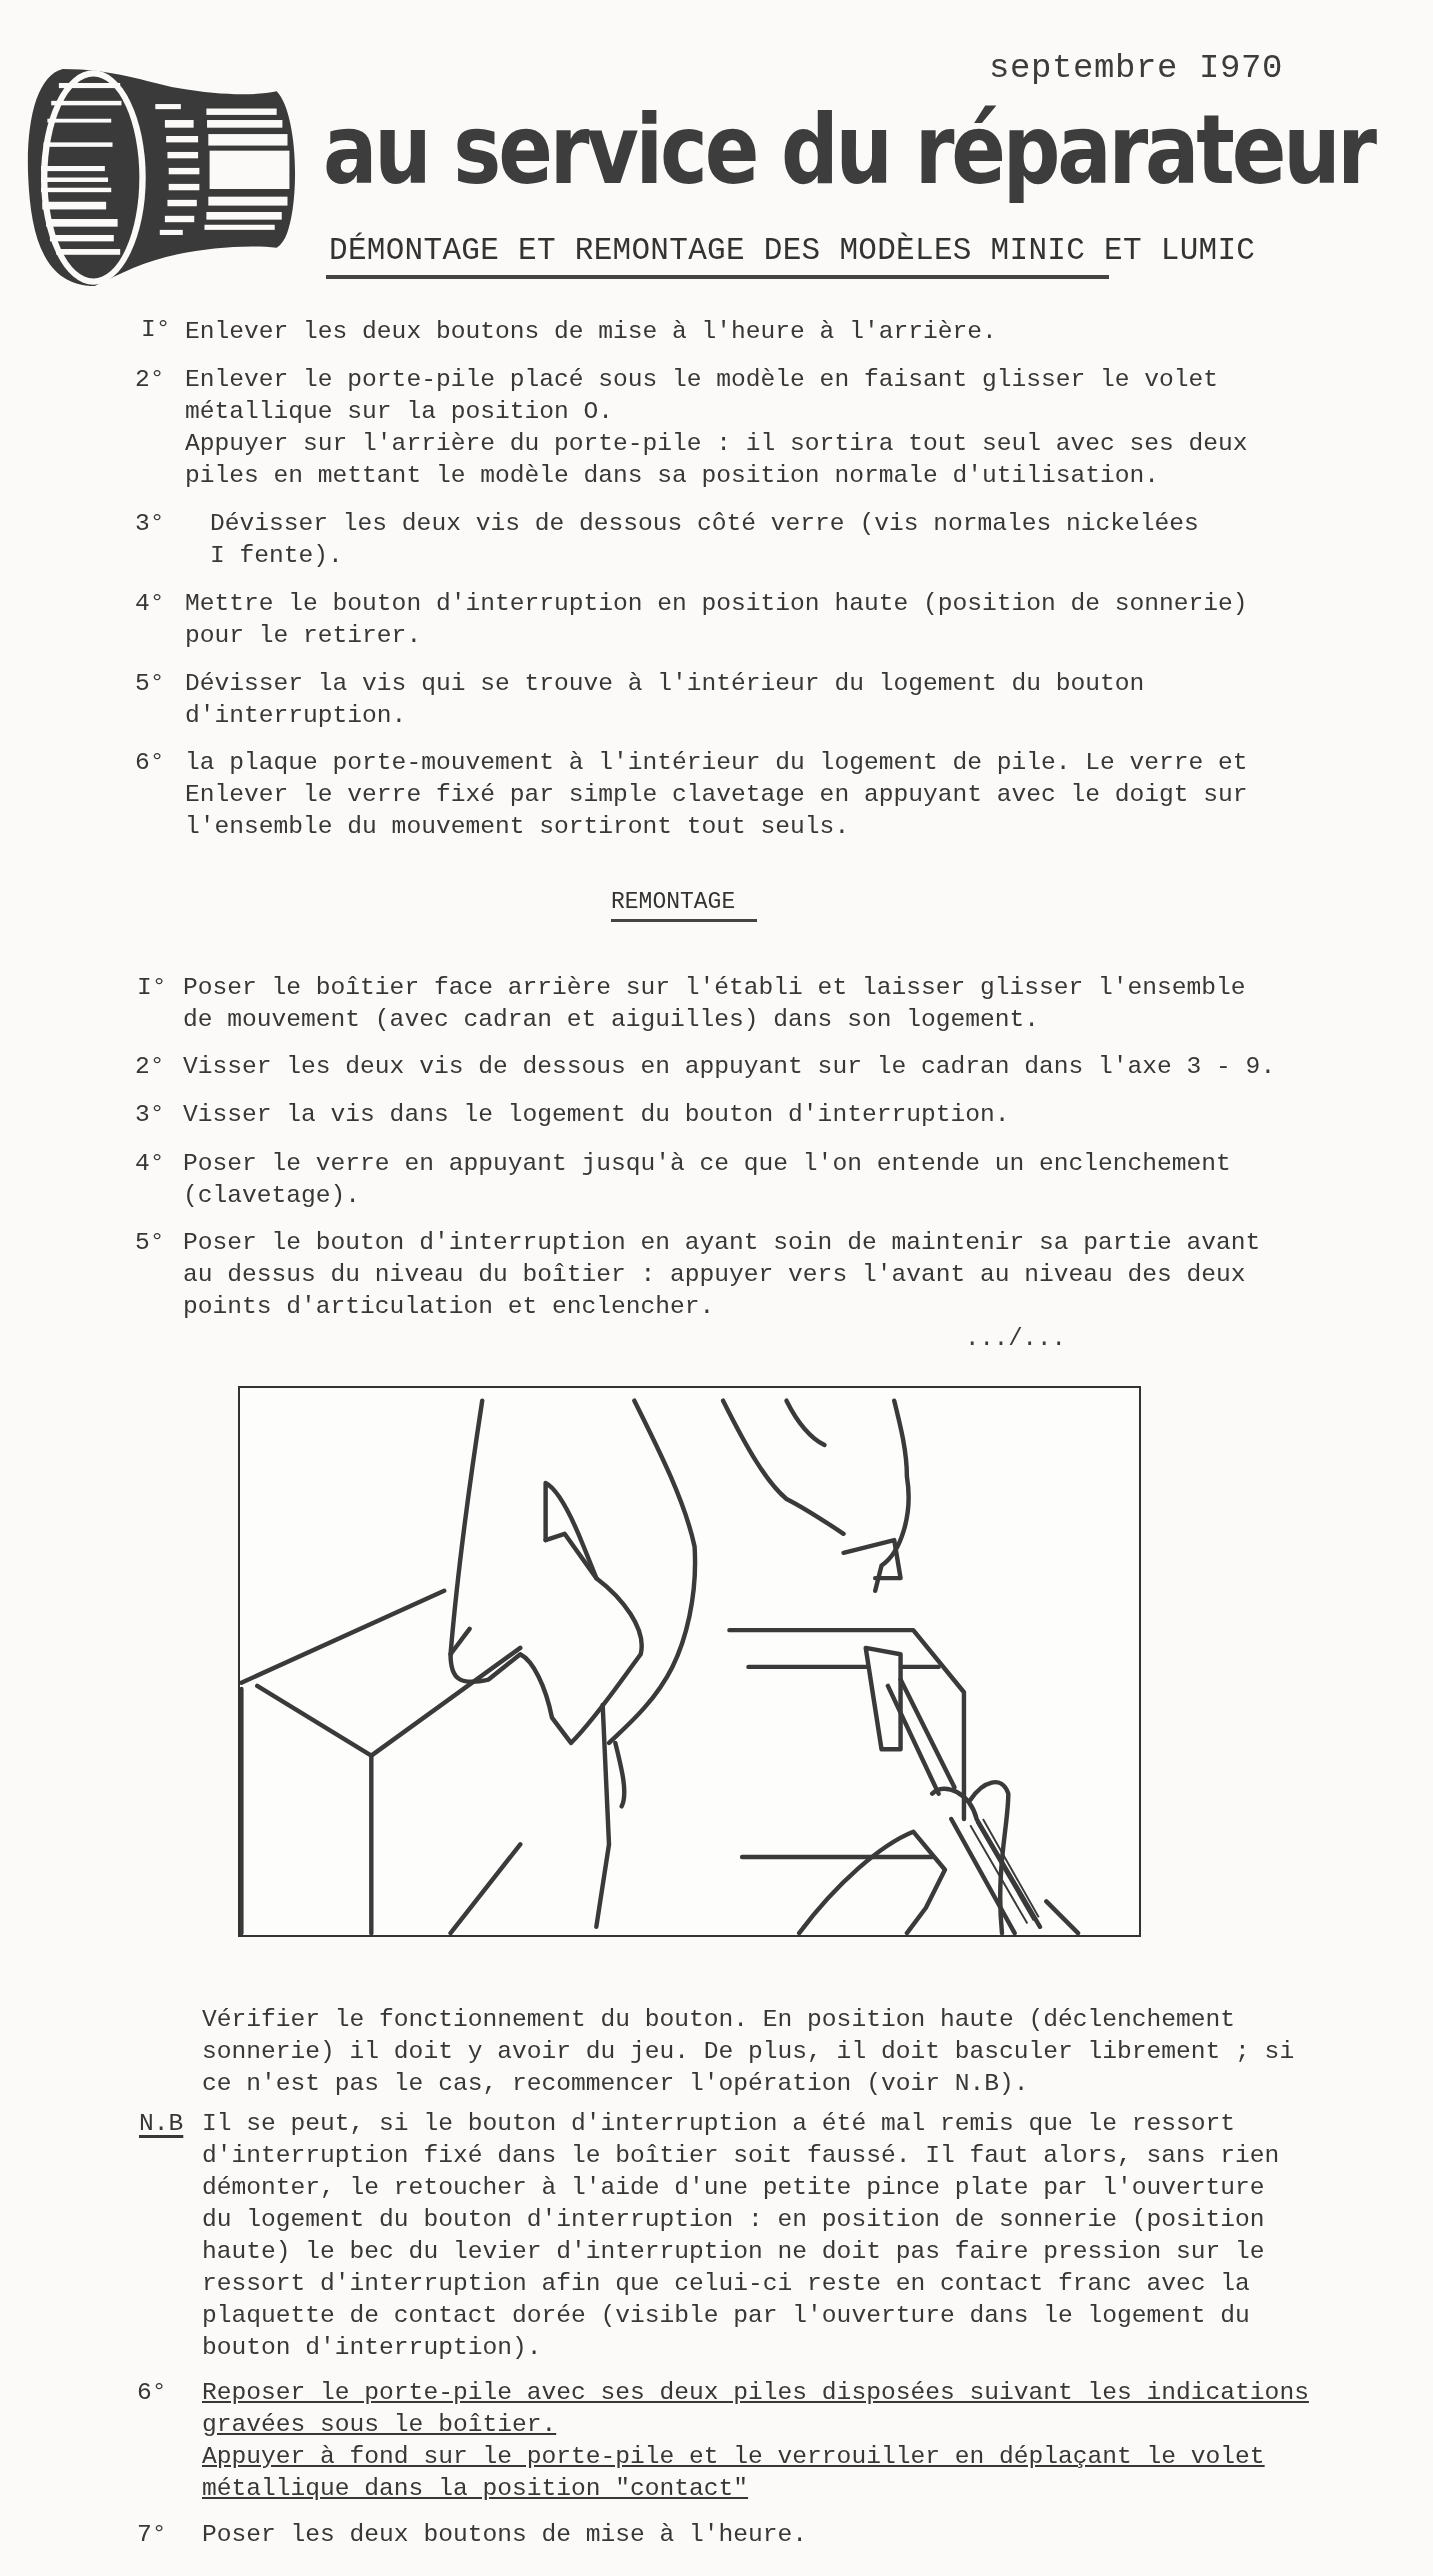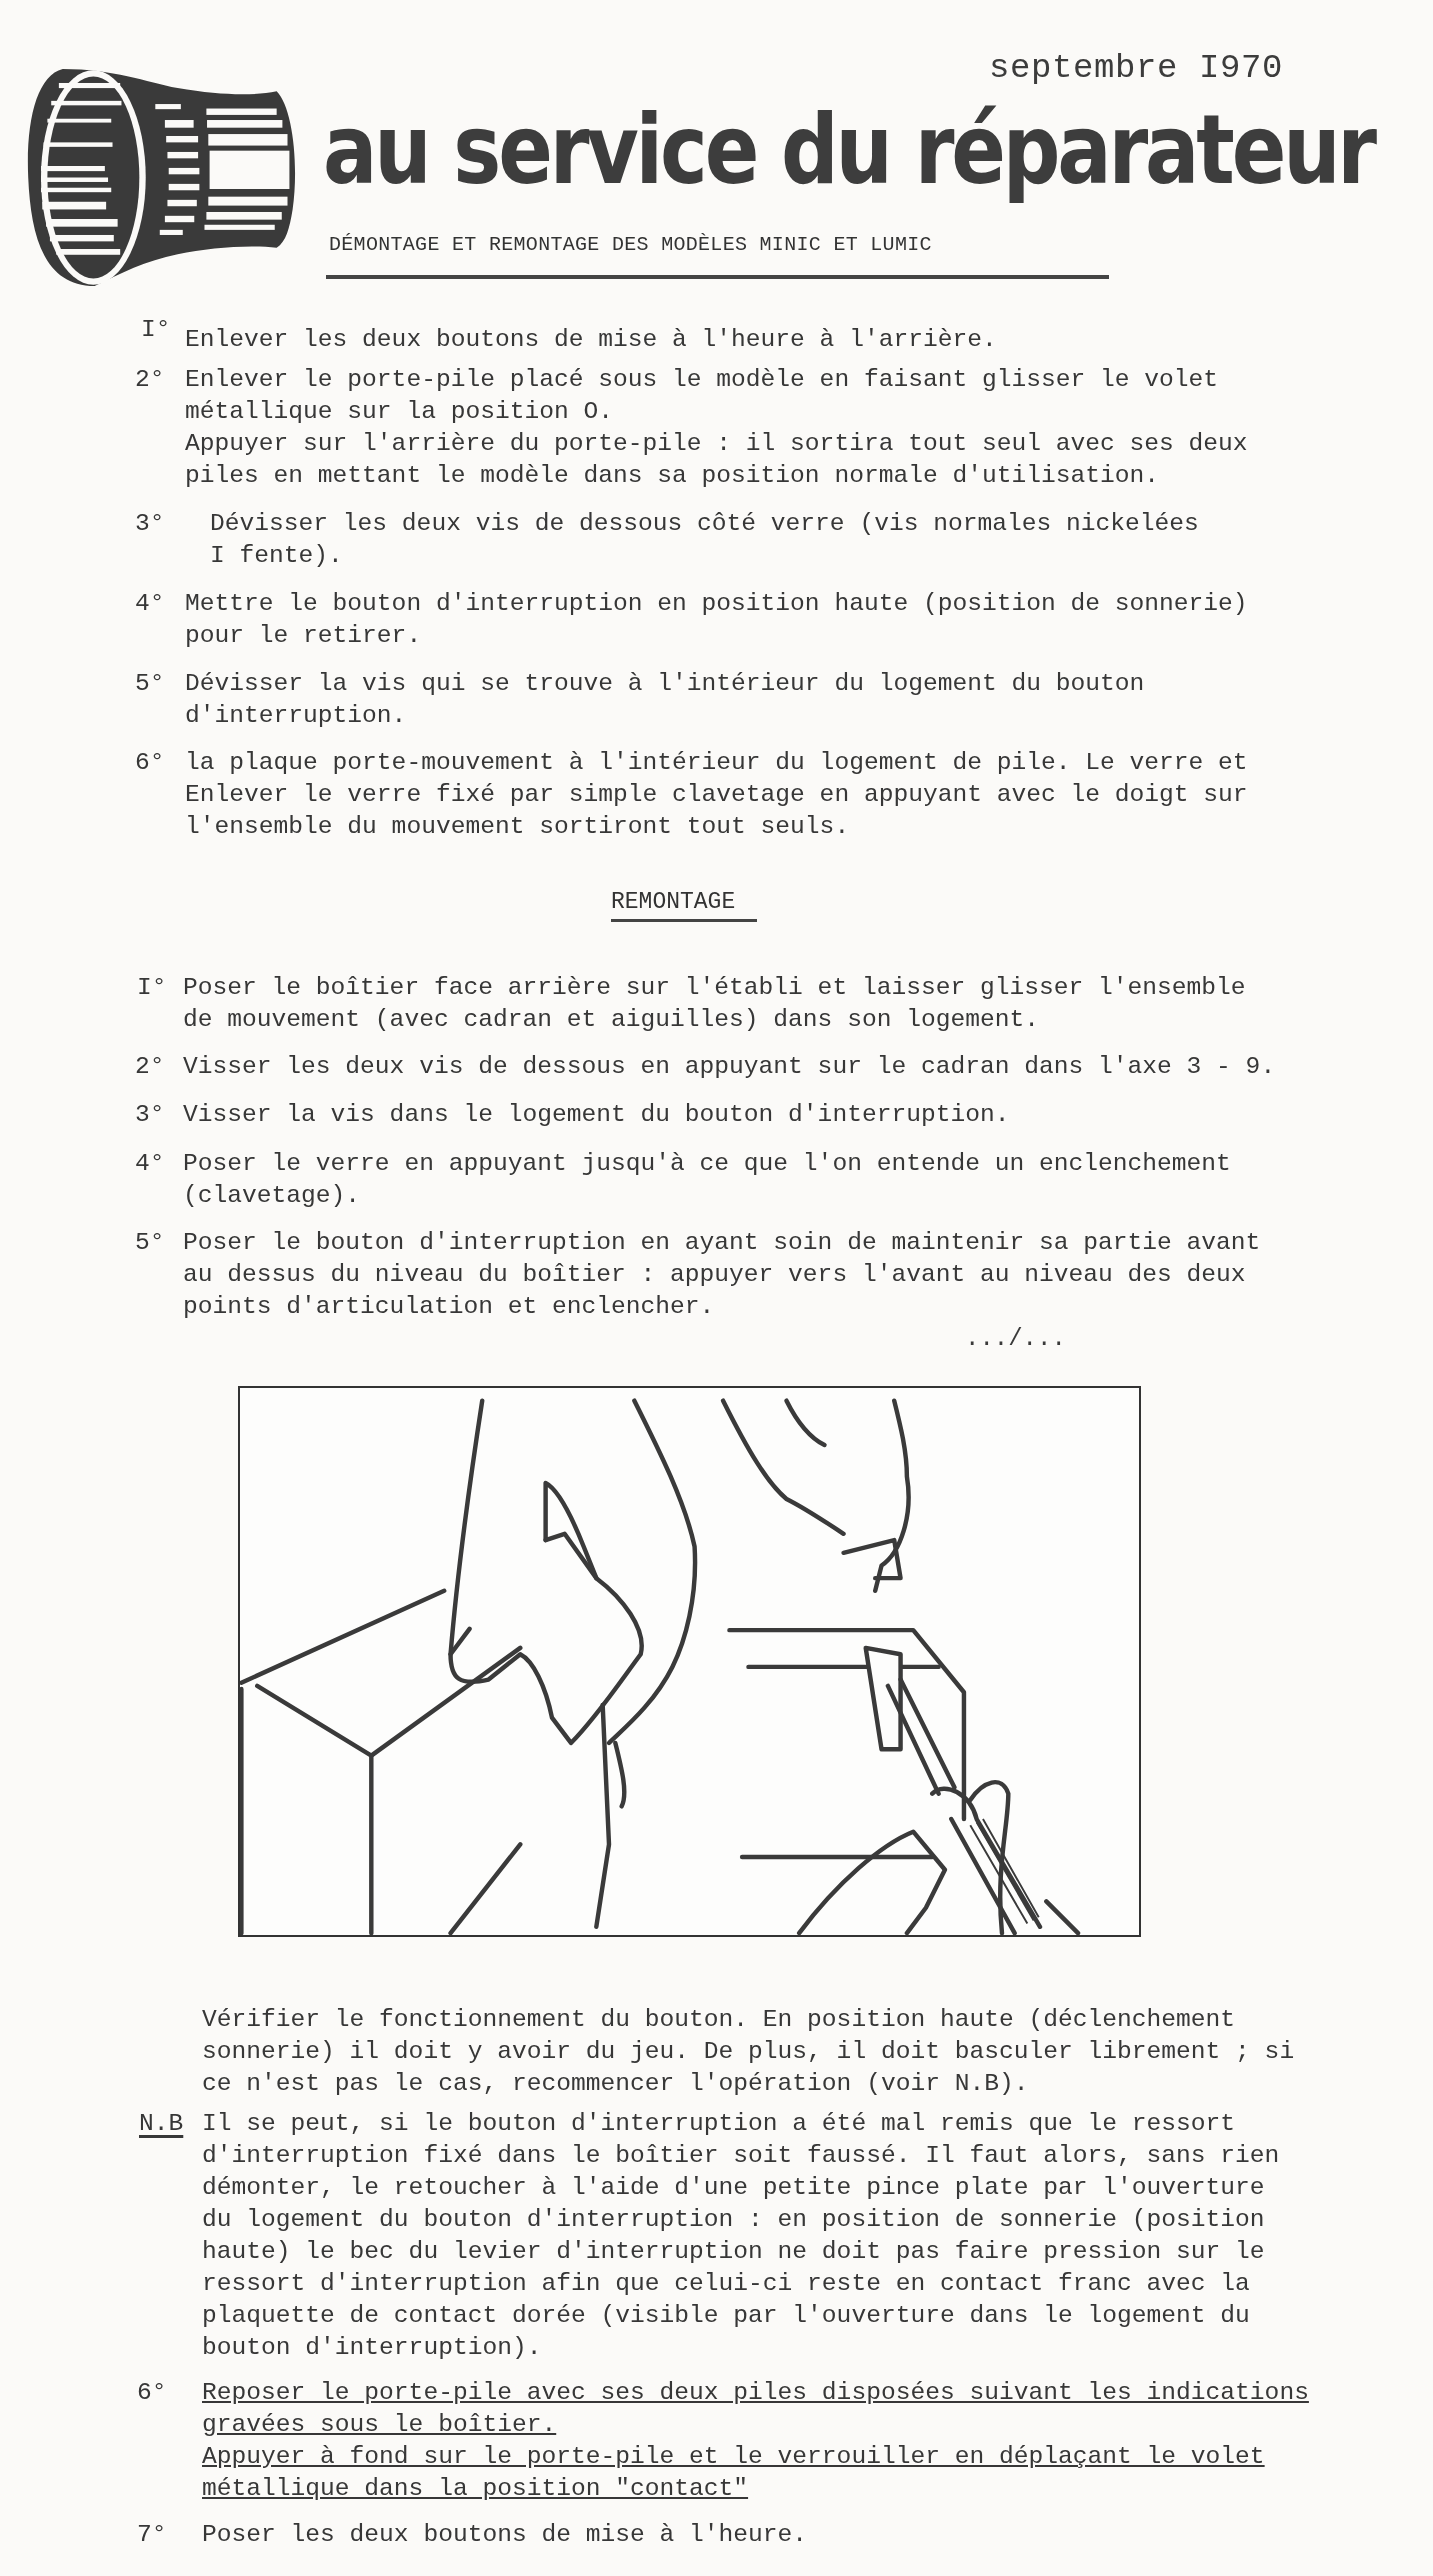--- a/index.html
+++ b/index.html
@@ -12,21 +12,21 @@
   .abs { position:absolute; }
   .date {
     left:989px; top:49px; font-size:34px; letter-spacing:0.6px; color:#3c3c3c;
   }
   .brand {
     left:323px; top:102px; font-family:"DejaVu Sans", "Liberation Sans", sans-serif;
     font-weight:bold; font-size:96px; letter-spacing:-3.8px; color:#3d3d3d;
     transform:scaleX(0.84); transform-origin:left top; white-space:nowrap; line-height:1;
   }
   .doc-title {
-    left:329px; top:233px; font-size:20px; color:#333; white-space:nowrap; letter-spacing:0.3px;
+    left:329px; top:233px; font-size:31px; color:#333; white-space:nowrap; letter-spacing:0.3px;
   }
   .doc-title-rule { left:326px; top:275px; width:783px; height:3.8px; background:#444; }
   .sect-title { left:611px; top:889px; font-size:23px; color:#333; }
   .sect-rule { left:611px; top:919px; width:146px; height:3.2px; background:#444; }
   .item { position:absolute; font-size:24.6px; line-height:32px; white-space:pre; color:#373737; }
   .num  { position:absolute; font-size:24.6px; line-height:32px; color:#373737; }
   .nb-label { text-decoration:underline; text-decoration-thickness:2.6px; text-underline-offset:5.1px; }
   .figure { left:238px; top:1386px; width:903px; height:551px; border:2.6px solid #333; box-sizing:border-box; background:#fdfdfc; }
   .figure svg { width:100%; height:100%; display:block; }
   .cont { left:965px; top:1325px; font-size:24px; }
@@ -73,21 +73,21 @@
   </svg>
 </div>
 
 <div class="abs date">septembre I970</div>
 <div class="abs brand">au service du réparateur</div>
 <div class="abs doc-title">DÉMONTAGE ET REMONTAGE DES MODÈLES MINIC ET LUMIC</div>
 <div class="abs doc-title-rule"></div>
 
 <div>
   <div class="num" style="left:141px;top:314px;">I°</div>
-  <div class="item" style="left:185px;top:324px;text-align:center;"><span>Enlever les deux boutons de mise à l'heure à l'arrière.</span></div>
+  <div class="item" style="left:185px;top:316px;text-align:center;"><span>Enlever les deux boutons de mise à l'heure à l'arrière.</span></div>
 
   <div class="num" style="left:135px;top:364px;">2°</div>
   <div class="item" style="left:185px;top:364px;"><div>Enlever le porte-pile placé sous le modèle en faisant glisser le volet</div><div>métallique sur la position O.</div><div>Appuyer sur l'arrière du porte-pile : il sortira tout seul avec ses deux</div><div>piles en mettant le modèle dans sa position normale d'utilisation.</div></div>
 
   <div class="num" style="left:135px;top:508px;">3°</div>
   <div class="item" style="left:185px;top:508px;margin-left:25px;"><div>Dévisser les deux vis de dessous côté verre (vis normales nickelées</div><div>I fente).</div></div>
 
   <div class="num" style="left:135px;top:588px;">4°</div>
   <div class="item" style="left:185px;top:588px;"><div>Mettre le bouton d'interruption en position haute (position de sonnerie)</div><div>pour le retirer.</div></div>
 

